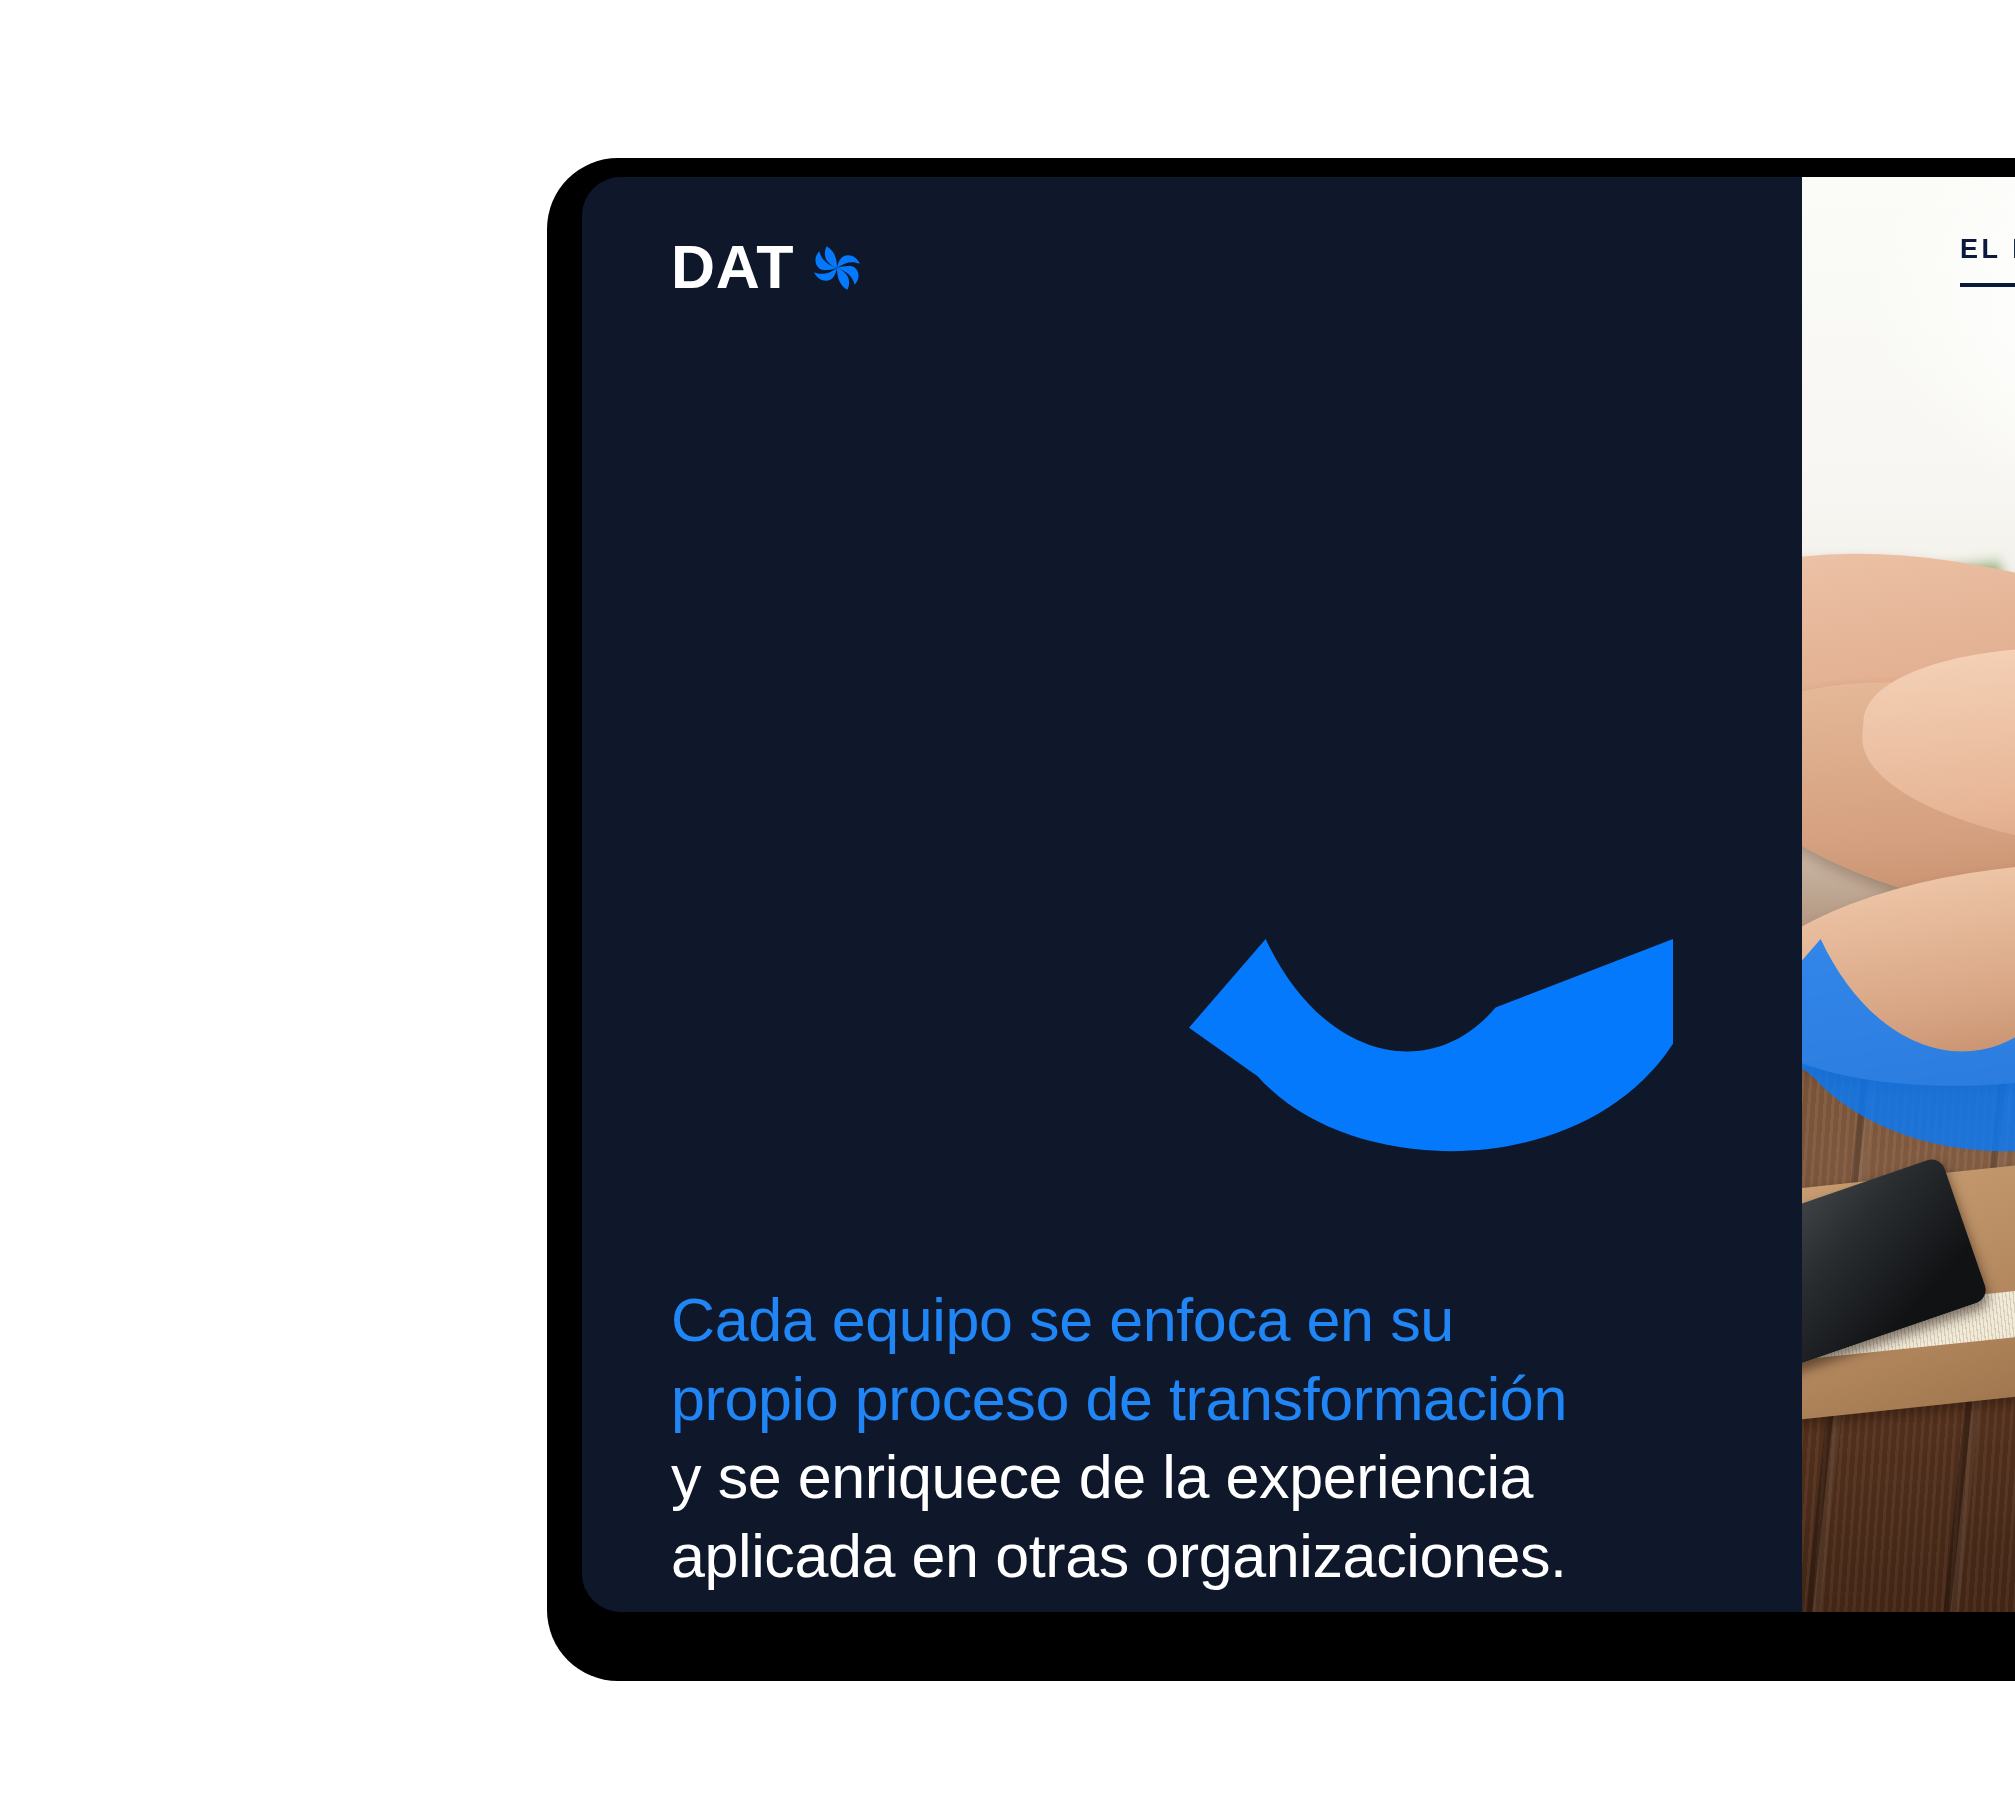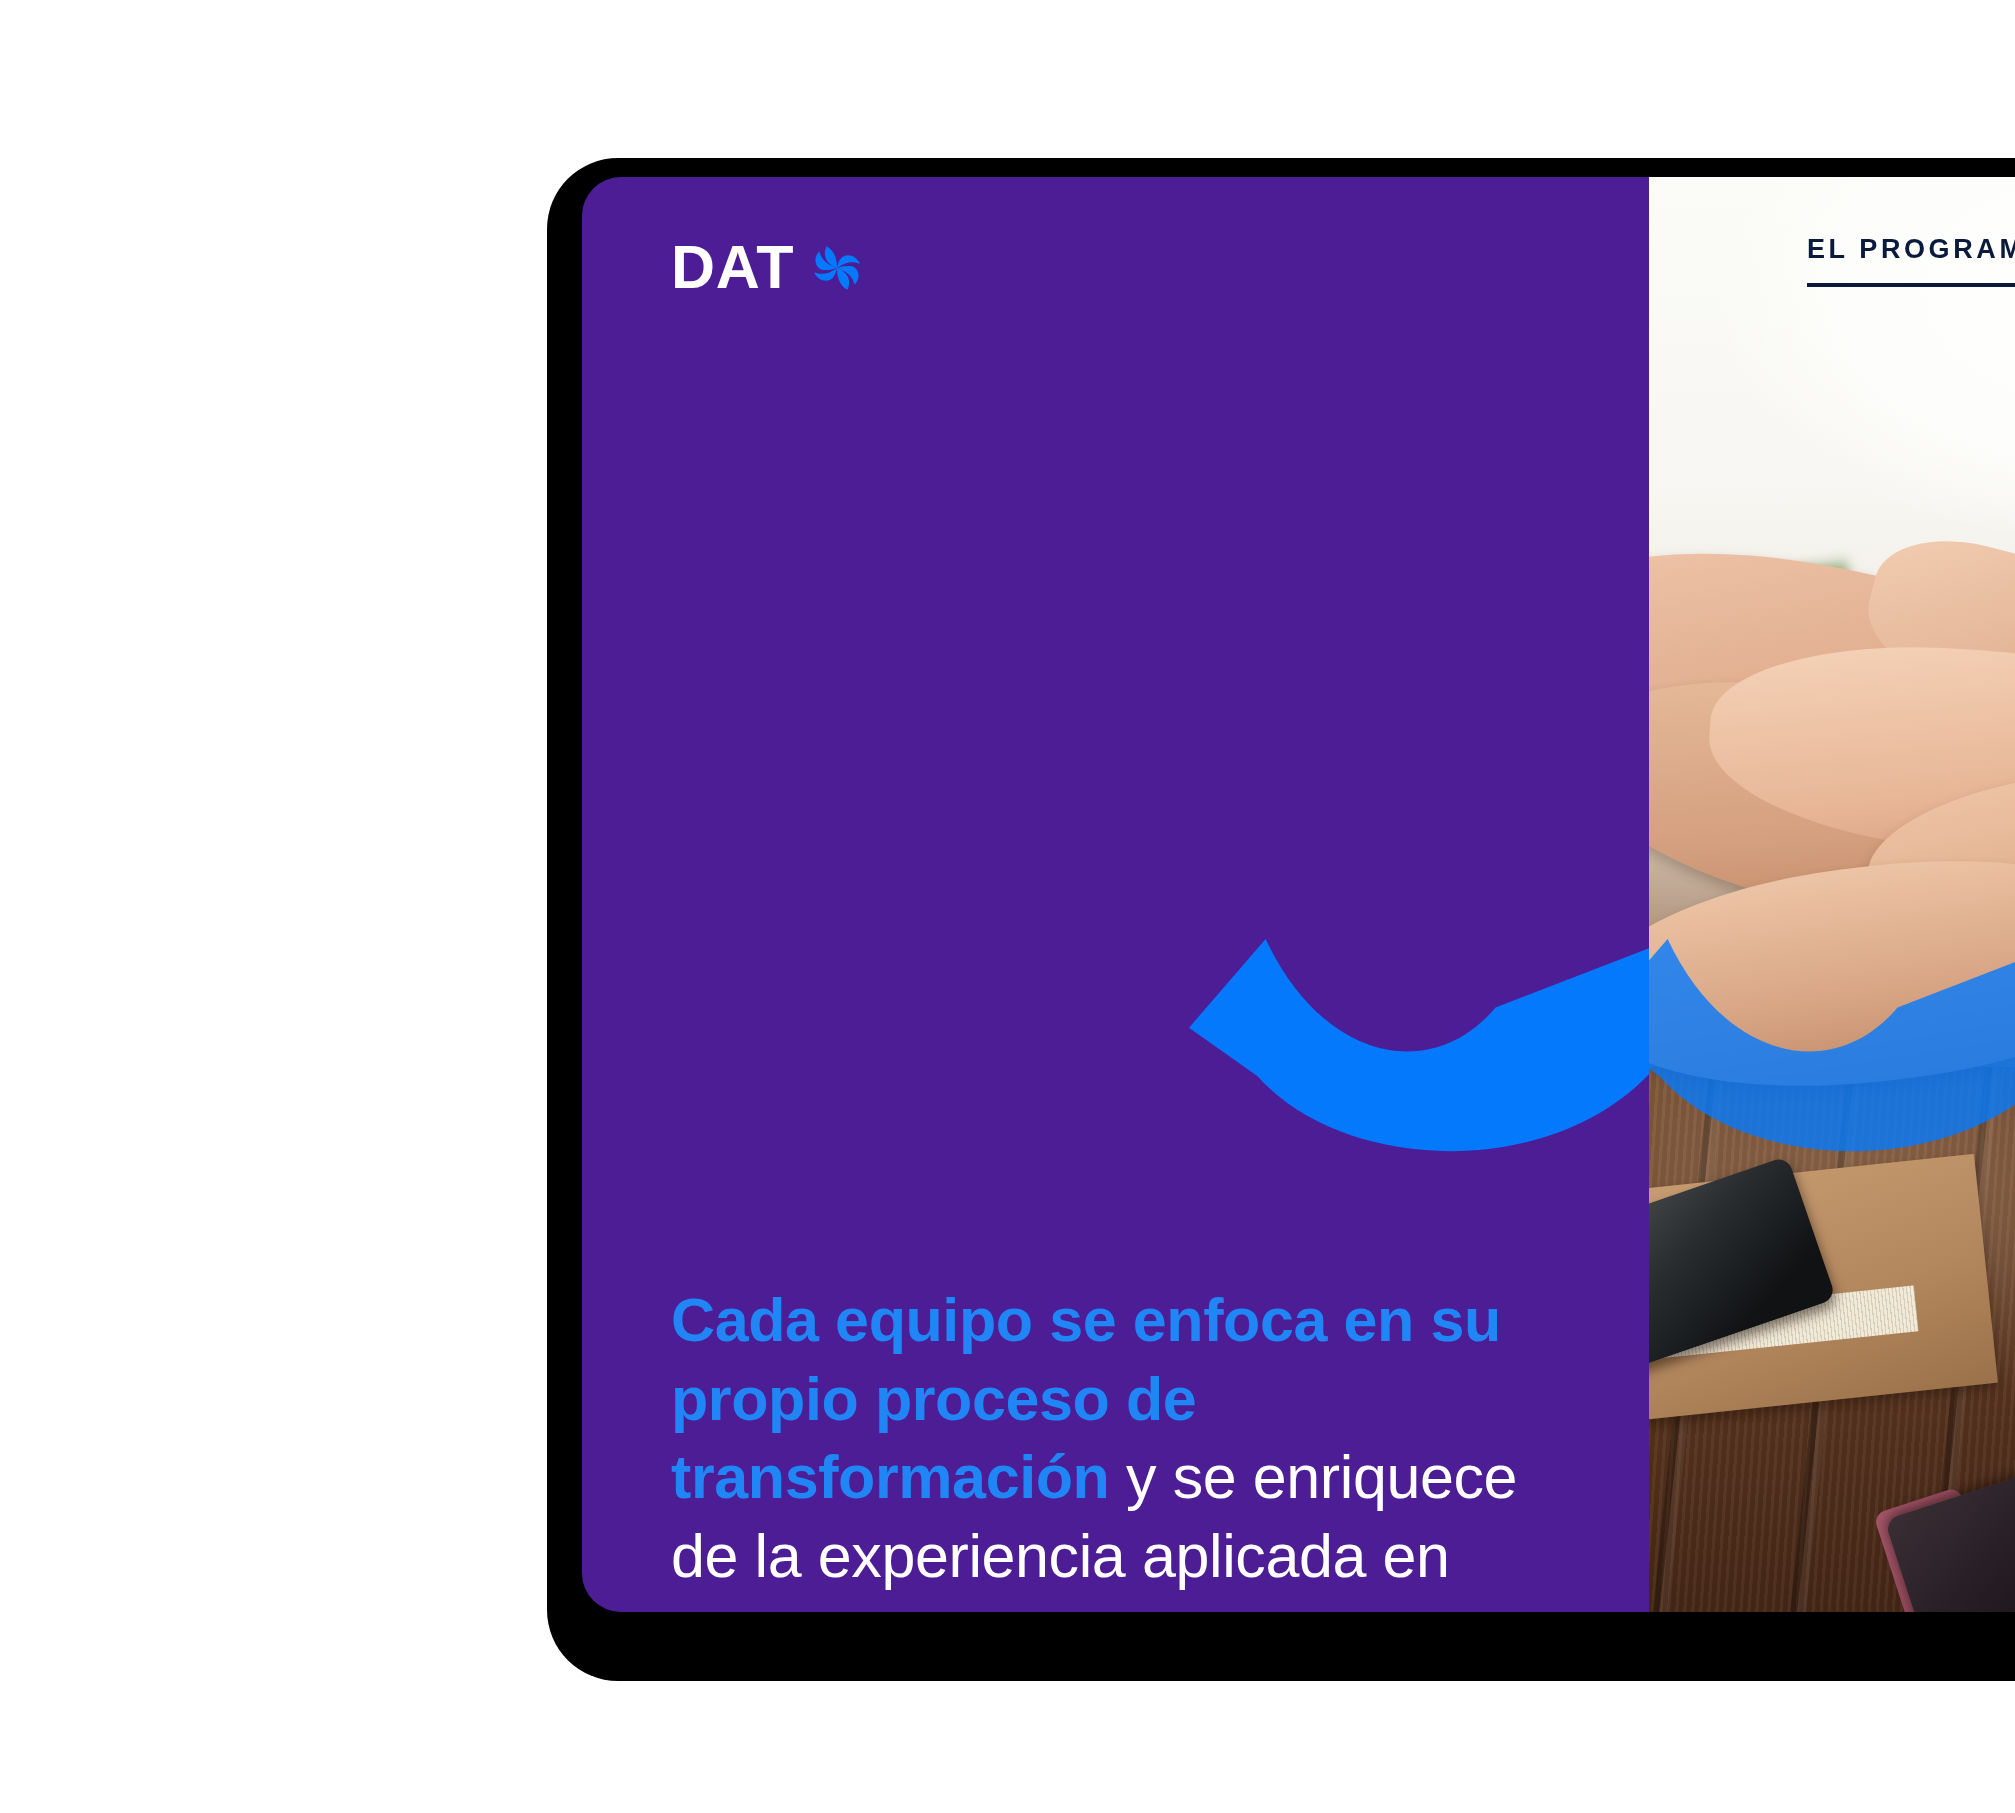--- a/index.html
+++ b/index.html
@@ -20,22 +20,22 @@
     width:2063px; height:1435px;
     border-radius:39px;
     overflow:hidden;
     background:#021547;
     display:flex;
   }
 
   
   #left-panel{
     position:relative;
-    width:1067px; height:100%;
-    background:#4c1d95;
+    width:1220px; height:100%;
+    background:#0f172a;
     flex:0 0 auto;
     overflow:hidden;
   }
 
   
   #brand-logo{
     position:absolute;
     left:89px; top:60px;
     display:flex; align-items:center; gap:17px;
   }
@@ -62,21 +62,21 @@
 
   
   #hero-paragraph{
     position:absolute;
     left:89px; top:1104px;
     width:927px;
     font-size:61px;
     line-height:1.29;
     letter-spacing:-0.4px;
   }
-  #hero-paragraph .accent{ color:#2186F5; font-weight:700; }
+  #hero-paragraph .accent{ color:#2186F5; font-weight:400; }
   #hero-paragraph .plain { color:#ffffff; font-weight:400; }
 
   
   #right-panel{
     position:relative;
     width:995px; height:100%;
     flex:0 0 auto;
     overflow:hidden;
     background:#f2efe9;
   }

